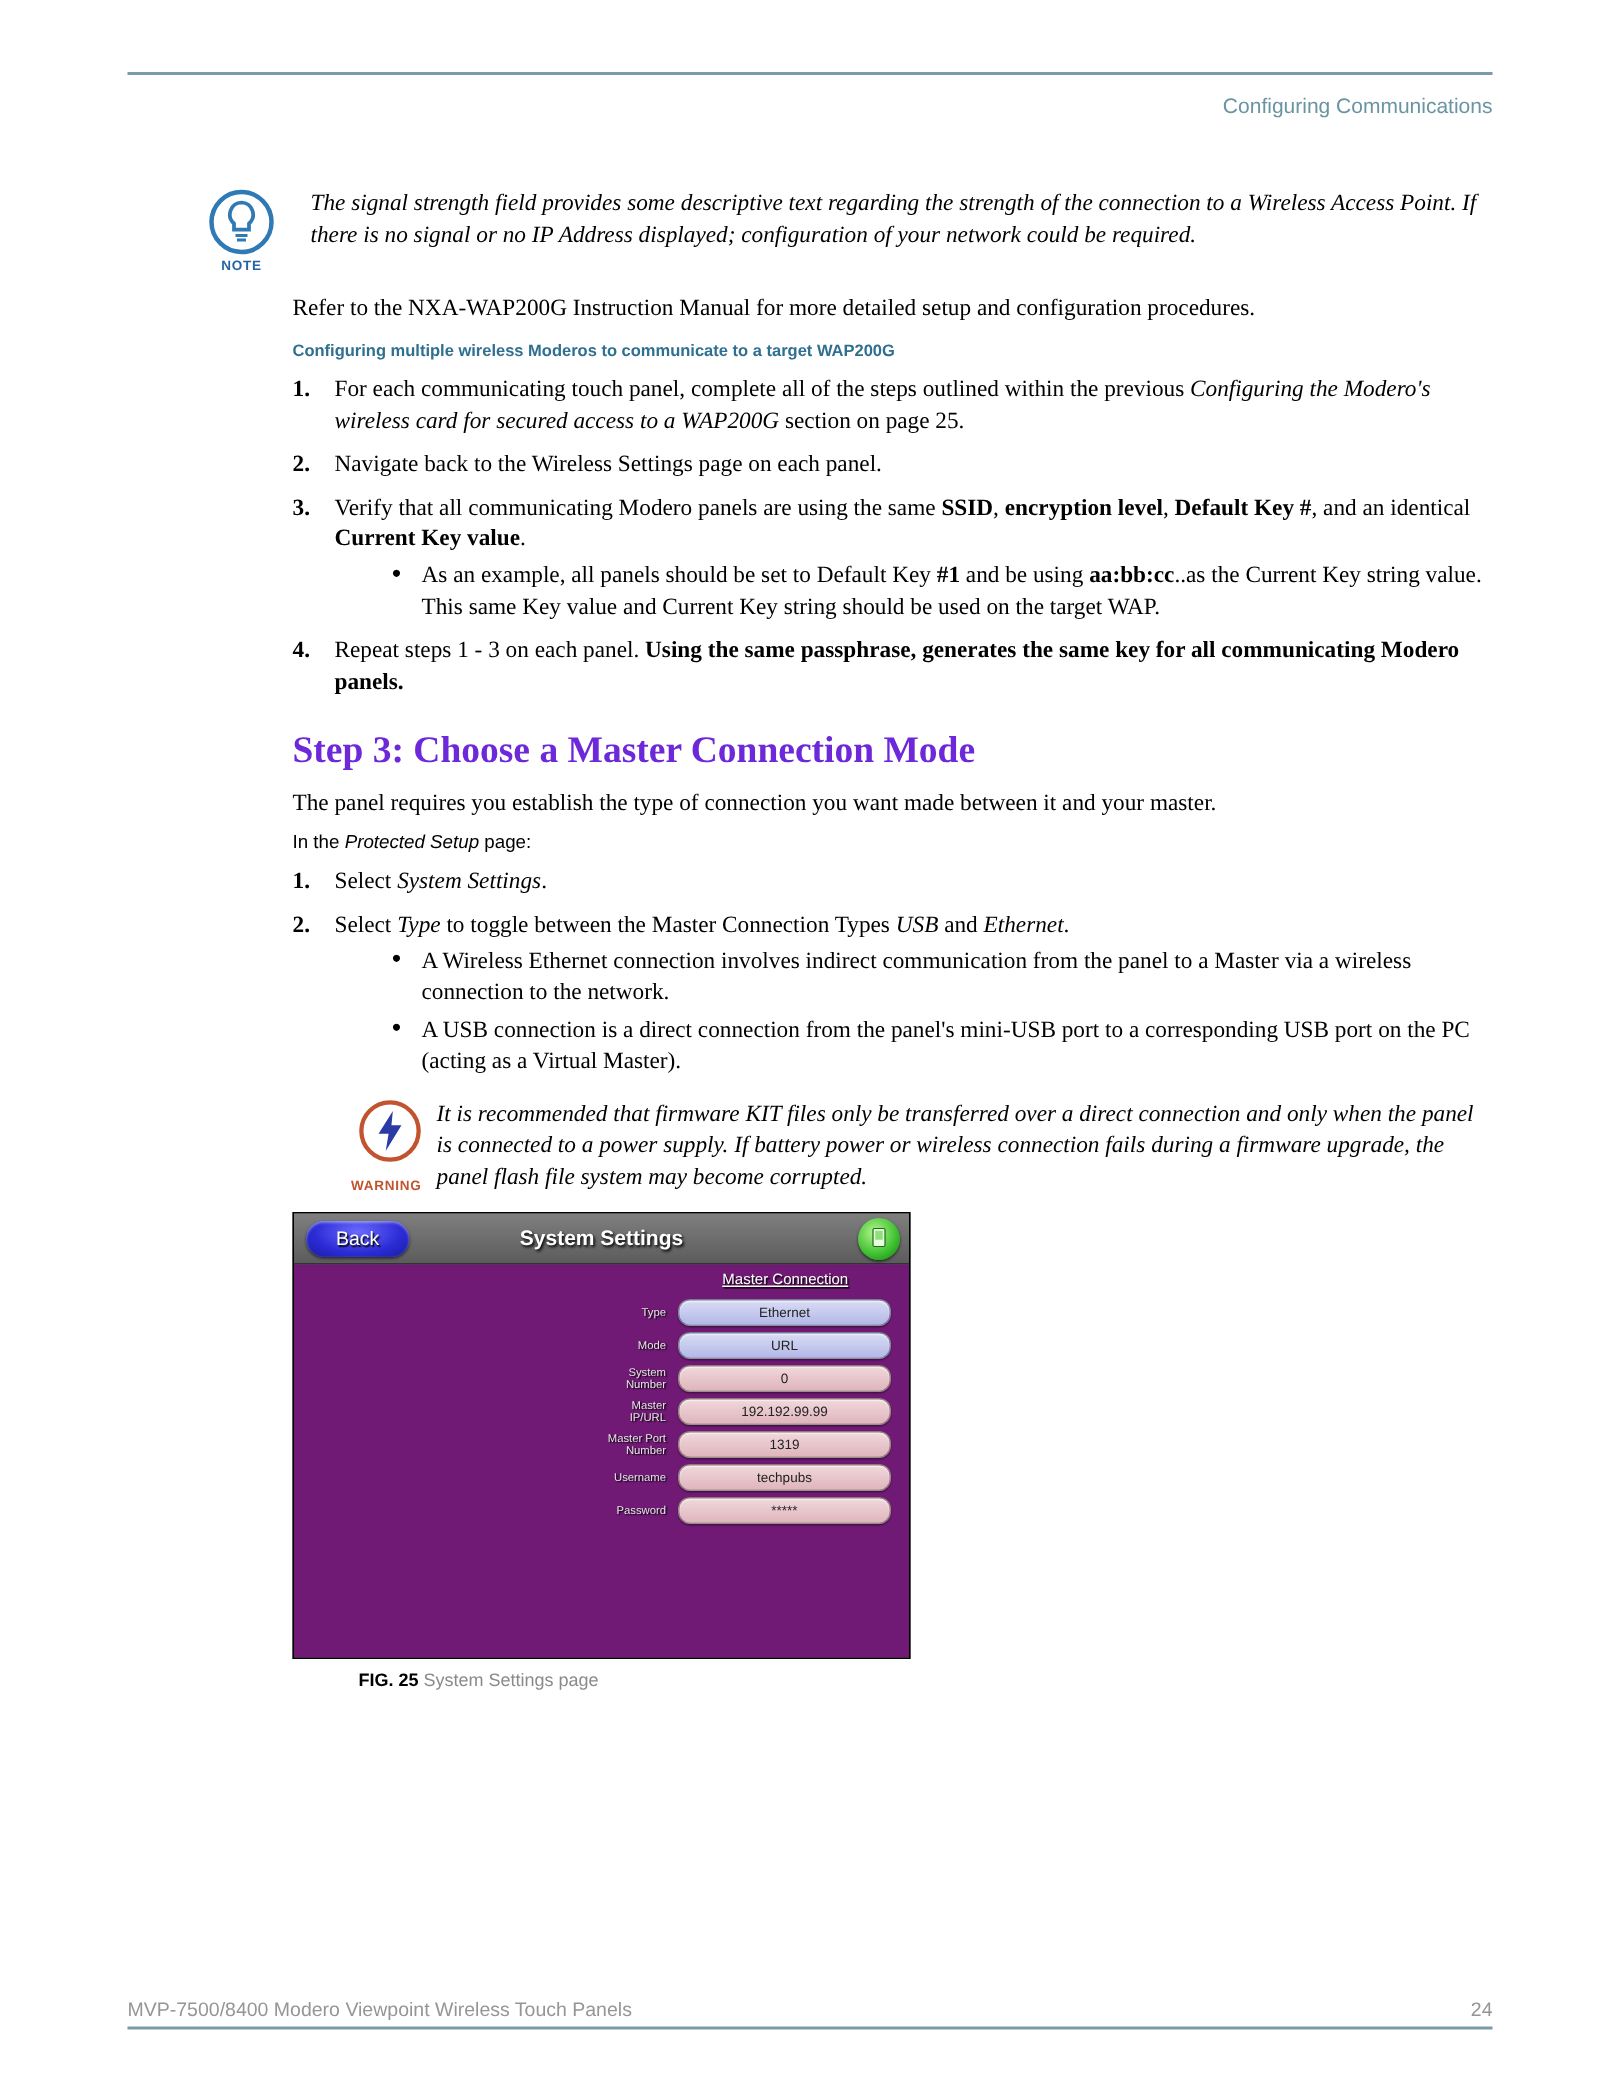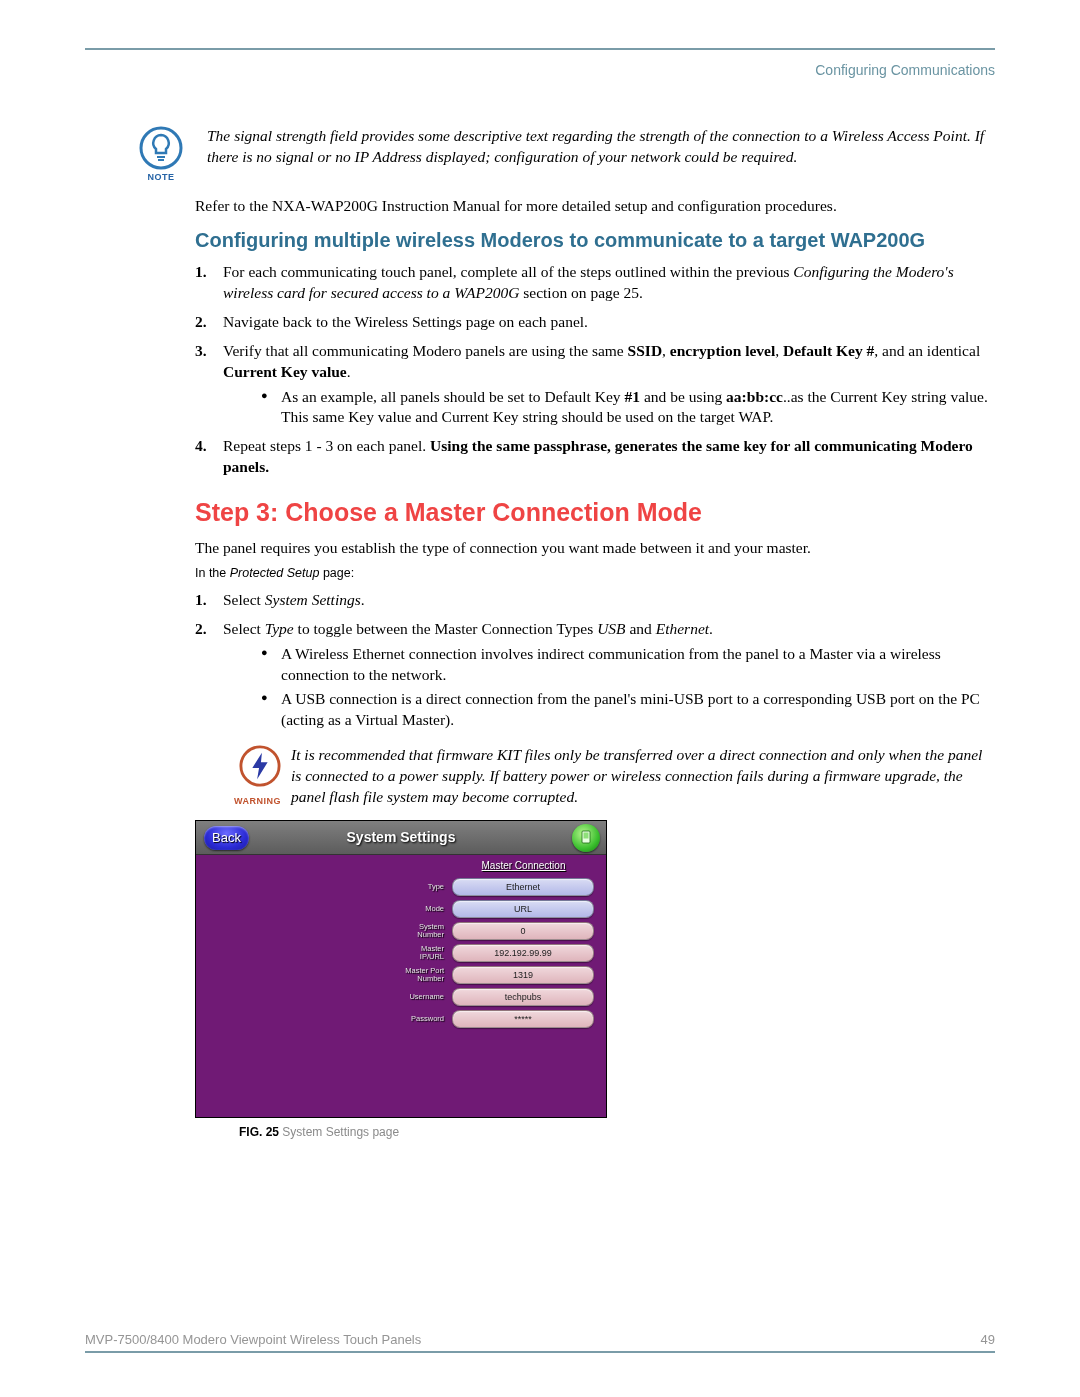--- a/index.html
+++ b/index.html
@@ -57,21 +57,21 @@
   .body-text {
     font-size: 15.5px;
     line-height: 1.35;
   }
   .content-col {
     margin-left: 110px;
   }
   .refer-p { margin: 6px 0 10px 0; }
   .sub-heading {
     font-family: Arial, Helvetica, sans-serif;
-    font-size: 20px;
+    font-size: 11px;
     font-weight: bold;
     color: #2f6f90;
     margin: 10px 0 8px 0;
   }
   ol.numbered {
     list-style: none;
     padding: 0;
     margin: 0 0 14px 0;
   }
   ol.numbered > li {
@@ -97,24 +97,24 @@
     margin: 4px 0;
   }
   ul.bullets > li::before {
     content: "\25CF";
     position: absolute;
     left: 0;
     top: 1px;
     font-size: 11px;
   }
   .step-heading {
-    font-family: Liberation Sans, sans-serif;
+    font-family: Liberation Serif, serif;
     font-size: 25px;
     font-weight: bold;
-    color: #ef4444;
+    color: #6d28d9;
     margin: 18px 0 8px 0;
   }
   .small-sans {
     font-family: Arial, Helvetica, sans-serif;
     font-size: 12.5px;
     margin: 6px 0 8px 0;
   }
   .warning-row {
     display: flex;
     align-items: flex-start;
@@ -146,21 +146,21 @@
     height: 33px;
     background: linear-gradient(#7f7f7f, #5c5c5c);
     border-bottom: 1px solid #333;
     display: flex;
     align-items: center;
     position: relative;
   }
   .ss-back {
     margin-left: 8px;
     height: 24px;
-    padding: 0 8px;
+    padding: 0 20px;
     border-radius: 12px;
     background: radial-gradient(ellipse at 50% 30%, #6a6aff 0%, #2b2bd6 60%, #1a1a9e 100%);
     color: #fff;
     font-size: 13px;
     line-height: 24px;
     box-shadow: inset 0 1px 2px rgba(255,255,255,0.5), 0 1px 2px rgba(0,0,0,0.6);
     text-shadow: 1px 1px 1px #000;
   }
   .ss-title {
     position: absolute;
@@ -374,15 +374,15 @@
           </div>
       </div>
     </div>
     <div class="fig-caption">
       <b>FIG. 25</b><span>  System Settings page</span>
     </div>
   </div>
 
   <div class="footer">
     <span>MVP-7500/8400 Modero Viewpoint Wireless Touch Panels</span>
-    <span>49</span>
+    <span>24</span>
   </div>
 </div>
 
 </body></html>

